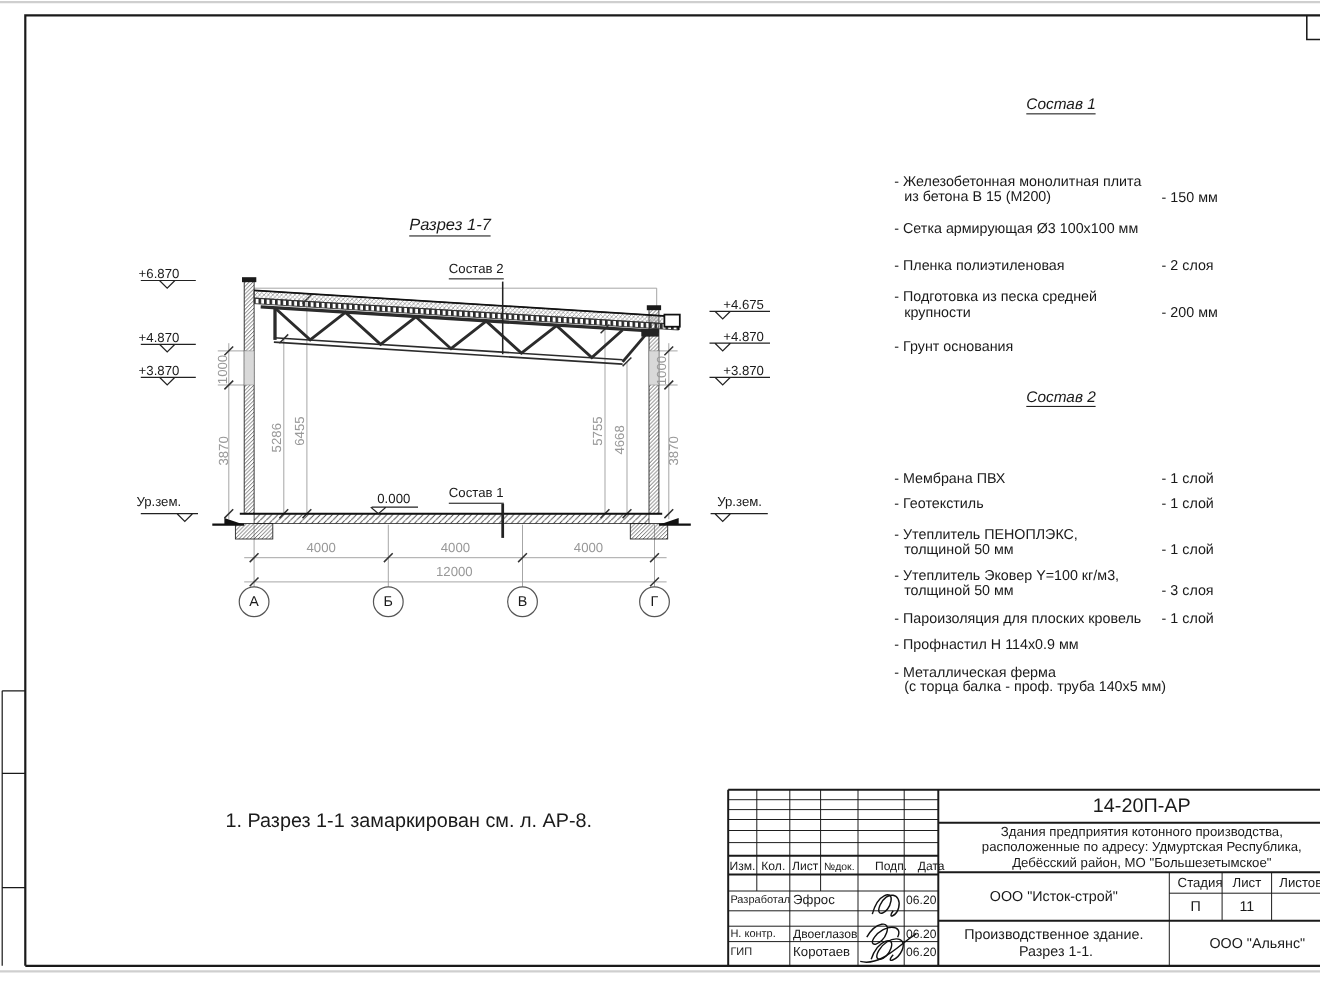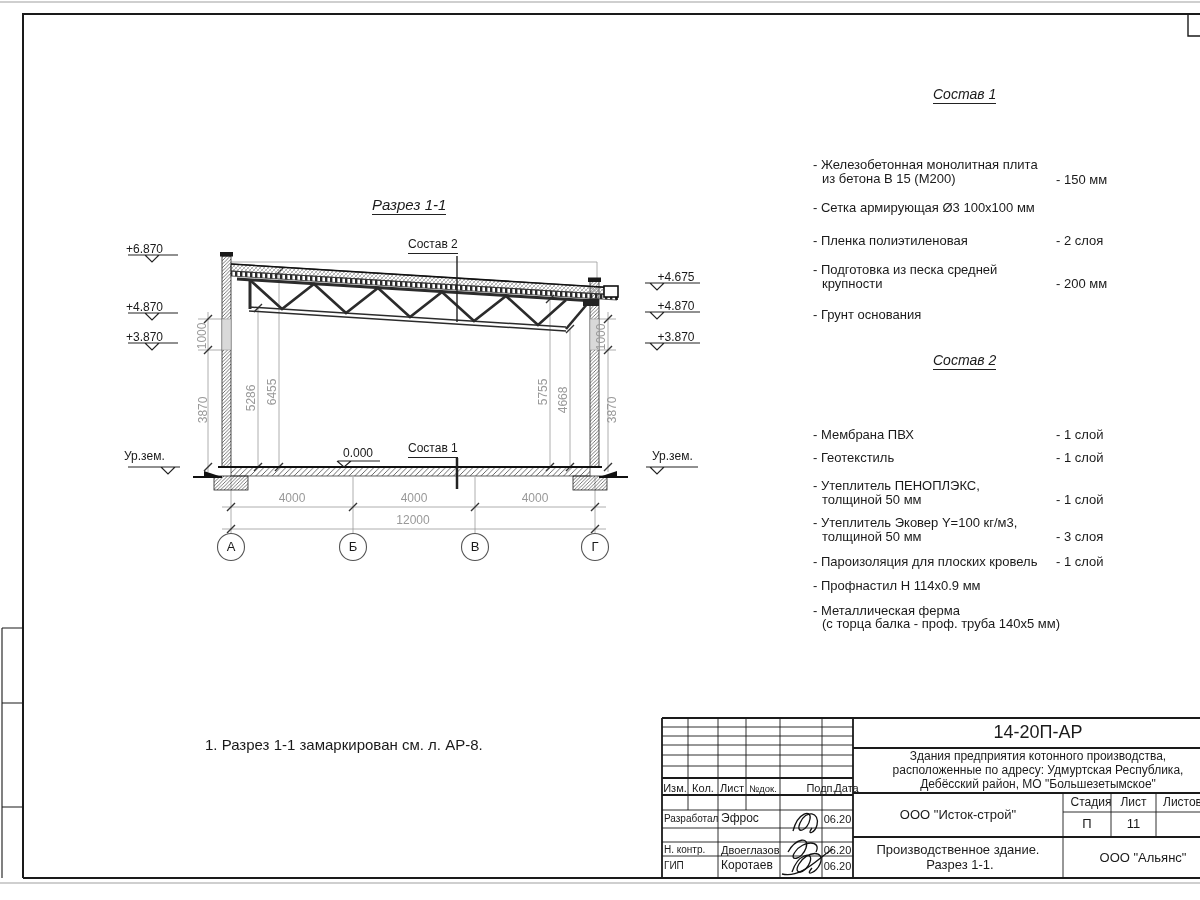--- a/index.html
+++ b/index.html
@@ -163,21 +163,21 @@
   <g stroke="#111" stroke-width="1.3" fill="none">
     <path d="M793 831 C 798 812, 812 809, 810 819 C 808 831, 795 835, 800 823 C 806 809, 820 812, 817 825 C 815 833, 806 836, 812 828"></path>
   </g>
   <g stroke="#111" stroke-width="1.3" fill="none">
     <path d="M788 852 C 796 838, 810 836, 806 848 C 802 860, 788 862, 795 852 C 803 840, 822 840, 816 852"></path>
     <path d="M792 872 C 798 854, 814 850, 810 862 C 806 874, 792 876, 799 864 C 807 850, 826 850, 820 864 C 816 873, 804 877, 812 868"></path>
     <path d="M782 874 C 802 879, 820 856, 833 849"></path>
   </g>
 </svg>
 
-<div class="t s15 it" style="left:372px;top:196px;"><span class="u">Разрез 1-1</span></div>
+<div class="t s15 it" style="left:372px;top:196px;"><span class="u">Разрез 1-7</span></div>
 <div class="t s12" style="left:408px;top:238px;"><span class="u">Состав 2</span></div>
 <div class="t s12" style="left:408px;top:442px;"><span class="u">Состав 1</span></div>
 
 <div class="t s12 r" style="left:126px;top:243px;width:52px;">+6.870</div>
 <div class="t s12 r" style="left:126px;top:301px;width:52px;">+4.870</div>
 <div class="t s12 r" style="left:126px;top:331px;width:52px;">+3.870</div>
 <div class="t s12 c" style="left:652px;top:271px;width:48px;">+4.675</div>
 <div class="t s12 c" style="left:652px;top:300px;width:48px;">+4.870</div>
 <div class="t s12 c" style="left:652px;top:331px;width:48px;">+3.870</div>
 <div class="t s12 r" style="left:124px;top:450px;width:50px;">Ур.зем.</div>
@@ -195,21 +195,21 @@
 <div class="t dim c rot" style="left:514px;top:385px;width:60px;">5755</div>
 <div class="t dim c rot" style="left:534px;top:393px;width:60px;">4668</div>
 <div class="t dim c rot" style="left:572px;top:330px;width:60px;">1000</div>
 <div class="t dim c rot" style="left:583px;top:403px;width:60px;">3870</div>
 
 <div class="t c" style="left:217px;top:540px;width:28px;">А</div>
 <div class="t c" style="left:339px;top:540px;width:28px;">Б</div>
 <div class="t c" style="left:461px;top:540px;width:28px;">В</div>
 <div class="t c" style="left:581px;top:540px;width:28px;">Г</div>
 
-<div class="t" style="left:205px;top:736px;font-size:15px;">1. Разрез 1-1 замаркирован см. л. АР-8.</div>
+<div class="t" style="left:205px;top:736px;font-size:18px;">1. Разрез 1-1 замаркирован см. л. АР-8.</div>
 
 <div class="t s14 it" style="left:933px;top:86px;"><span class="u">Состав 1</span></div>
 <div class="t cmp" style="left:813px;top:130px;">- Железобетонная  монолитная плита</div>
 <div class="t cmp" style="left:822px;top:144px;"></div>
 <div class="t cmp" style="left:822px;top:144px;">из бетона В 15 (М200)</div>
 <div class="t cmp" style="left:1056px;top:145px;">- 150 мм</div>
 <div class="t cmp" style="left:813px;top:173px;">- Сетка армирующая Ø3 100х100 мм</div>
 <div class="t cmp" style="left:813px;top:206px;">- Пленка полиэтиленовая</div>
 <div class="t cmp" style="left:1056px;top:206px;">-  2 слоя</div>
 <div class="t cmp" style="left:813px;top:235px;">- Подготовка из песка средней</div>
@@ -245,21 +245,21 @@
 <div class="t s12 c" style="left:1063px;top:796px;width:56px;">Стадия</div>
 <div class="t s12 c" style="left:1111px;top:796px;width:45px;">Лист</div>
 <div class="t s12" style="left:1163px;top:796px;">Листов</div>
 <div class="t c" style="left:1063px;top:817px;width:48px;">П</div>
 <div class="t c" style="left:1111px;top:817px;width:45px;">11</div>
 <div class="t s11 c" style="left:662px;top:782px;width:26px;">Изм.</div>
 <div class="t s11 c" style="left:688px;top:782px;width:30px;">Кол.</div>
 <div class="t s11 c" style="left:718px;top:782px;width:28px;">Лист</div>
 <div class="t s9 c" style="left:746px;top:784px;width:34px;">№док.</div>
 <div class="t s11 c" style="left:780px;top:782px;width:42px;"></div>
-<div class="t s11 c" style="left:800px;top:782px;width:42px;">Подп.</div>
+<div class="t s11 c" style="left:780px;top:782px;width:60px;">Подп.</div>
 <div class="t s11 c" style="left:822px;top:782px;width:49px;">Дата</div>
 <div class="t s10" style="left:664px;top:813px;">Разработал</div>
 <div class="t s12" style="left:721px;top:812px;">Эфрос</div>
 <div class="t s11 c" style="left:822px;top:813px;width:31px;">06.20</div>
 <div class="t s10" style="left:664px;top:844px;">Н. контр.</div>
 <div class="t s11" style="left:721px;top:844px;">Двоеглазов</div>
 <div class="t s11 c" style="left:822px;top:844px;width:31px;">06.20</div>
 <div class="t s10" style="left:664px;top:860px;">ГИП</div>
 <div class="t s12" style="left:721px;top:859px;">Коротаев</div>
 <div class="t s11 c" style="left:822px;top:860px;width:31px;">06.20</div>

